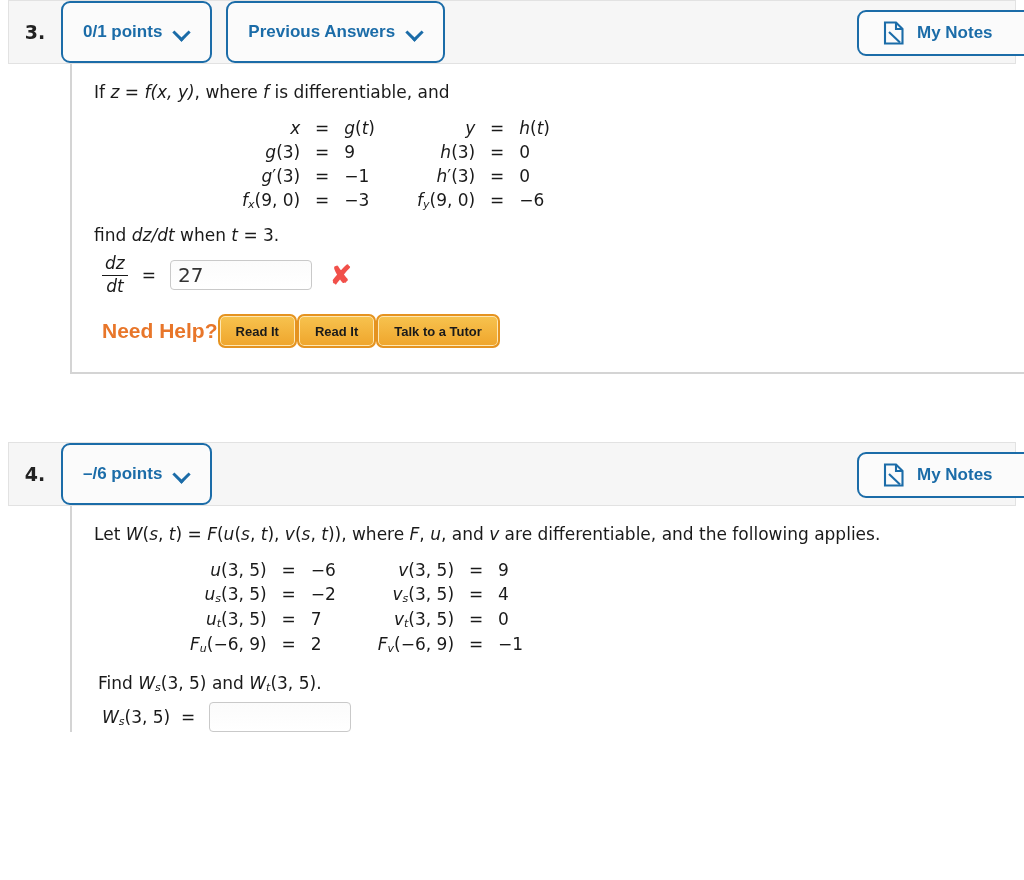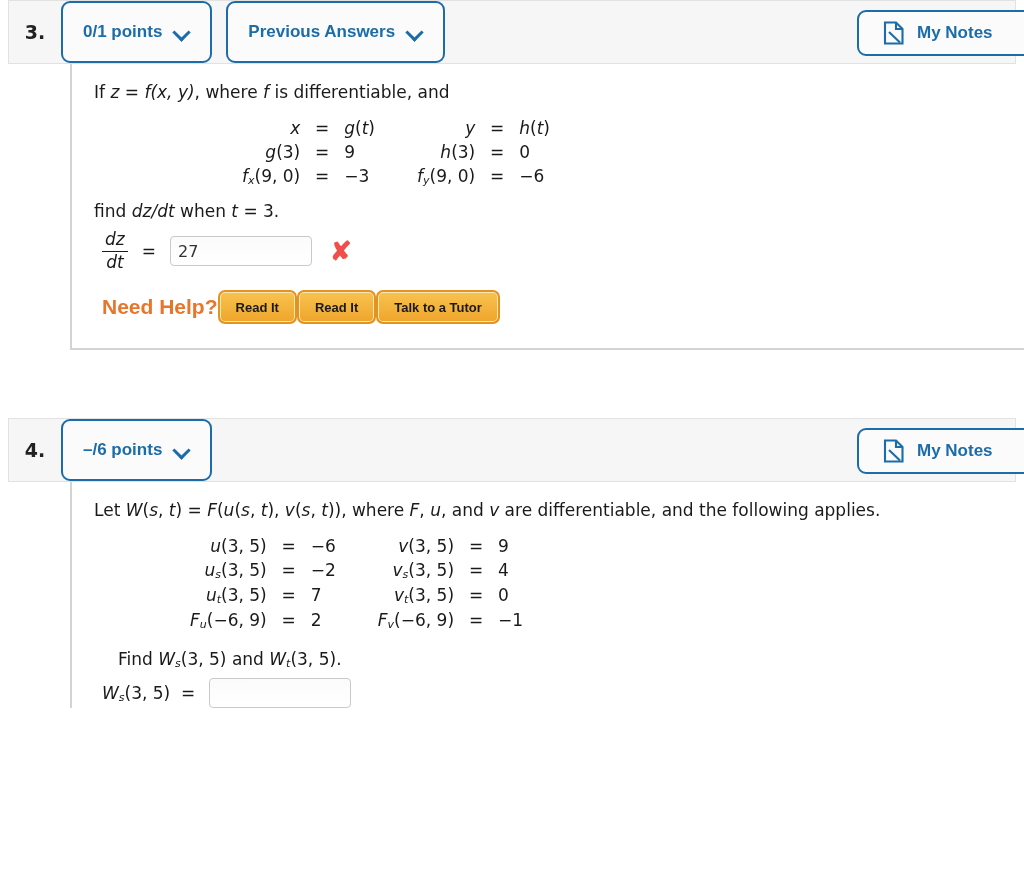--- a/index.html
+++ b/index.html
@@ -144,21 +144,21 @@
   .frac .num { border-bottom: 1.5px solid #1a1a1a; padding: 0 3px 1px 3px; }
   .frac .den { padding: 1px 3px 0 3px; }
   .eqsign { font-size: 17px; }
   .ansbox {
     width: 142px;
     height: 30px;
     border: 1px solid #c9c9c9;
     border-radius: 4px;
     background: linear-gradient(#fbfbfb, #ffffff);
     font-family: "DejaVu Sans", sans-serif;
-    font-size: 16px;
+    font-size: 20px;
     color: #333;
     padding: 0 7px;
     box-sizing: border-box;
     outline: none;
   }
   .xmark {
     color: #f1504a;
     font-size: 26px;
     font-weight: bold;
     font-family: "Liberation Sans", sans-serif;
@@ -242,20 +242,29 @@
       <td class="lhs"><i class="v">y</i></td>
       <td class="eq">=</td>
       <td class="rhs"><i class="v">h</i>(<i class="v">t</i>)</td>
     </tr>
     <tr>
       <td class="lhs"><i class="v">g</i>(3)</td>
       <td class="eq">=</td>
       <td class="rhs">9</td>
       <td class="gap"></td>
       <td class="lhs"><i class="v">h</i>(3)</td>
+      <td class="eq">=</td>
+      <td class="rhs">0</td>
+    </tr>
+    <tr>
+      <td class="lhs"><i class="v">g</i>′(3)</td>
+      <td class="eq">=</td>
+      <td class="rhs">−1</td>
+      <td class="gap"></td>
+      <td class="lhs"><i class="v">h</i>′(3)</td>
       <td class="eq">=</td>
       <td class="rhs">0</td>
     </tr>
     <tr>
       <td class="lhs"><i class="v">f</i><sub class="s">x</sub>(9, 0)</td>
       <td class="eq">=</td>
       <td class="rhs">−3</td>
       <td class="gap"></td>
       <td class="lhs"><i class="v">f</i><sub class="s">y</sub>(9, 0)</td>
       <td class="eq">=</td>
@@ -346,21 +355,21 @@
       <td class="eq">=</td>
       <td class="rhs">2</td>
       <td class="gap"></td>
       <td class="lhs"><i class="v">F</i><sub class="s">v</sub>(−6, 9)</td>
       <td class="eq">=</td>
       <td class="rhs">−1</td>
     </tr>
   </tbody>
     </table>
 
-  <p class="stmt" style="margin-top:14px;margin-left:24px">
+  <p class="stmt" style="margin-top:14px;margin-left:4px">
     Find <i class="v">W</i><sub class="s">s</sub>(3, 5) and <i class="v">W</i><sub class="s">t</sub>(3, 5).
   </p>
 
   <div class="ansrow" style="margin-left:8px">
     <span class="lbl">
       <i class="v">W</i><sub class="s">s</sub>(3, 5) &nbsp;=
     </span>
     <input class="ansbox" type="text" value="" style="">
   </div>
 

